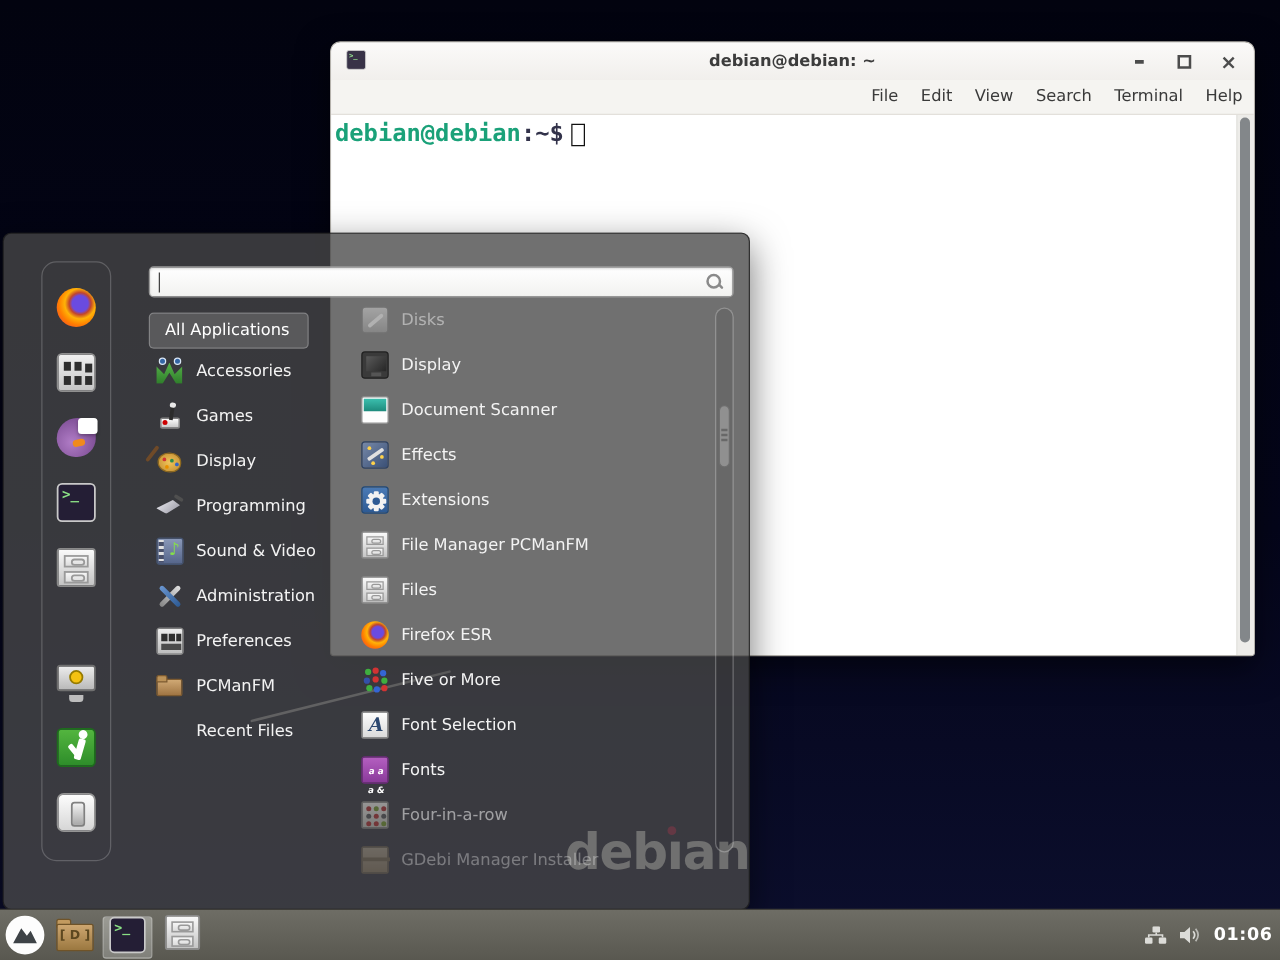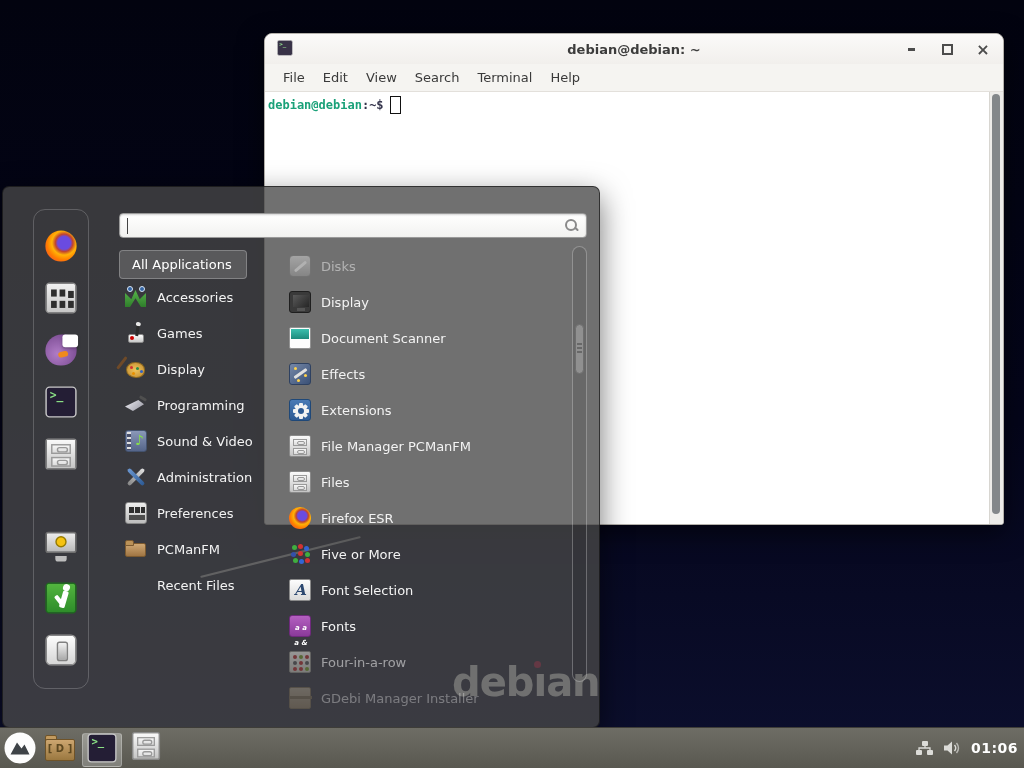--- a/index.html
+++ b/index.html
@@ -22,24 +22,24 @@
   #term-titlebar{position:absolute;left:0;top:0;right:0;height:30px;display:flex;align-items:center;
     background:linear-gradient(#fbfaf9,#f1efec);border-bottom:1px solid #dcd9d4;border-radius:8px 8px 0 0;}
   #term-title{position:absolute;left:0;right:0;text-align:center;font-size:13px;font-weight:bold;color:#3c3c3c;}
   #term-app-mini{position:absolute;left:12px;top:6px;transform:scale(.72);transform-origin:left top;opacity:.9;}
   .win-buttons{position:absolute;right:8px;top:0;height:30px;display:flex;align-items:center;gap:12px;}
   .wbtn{width:24px;height:20px;display:flex;align-items:center;justify-content:center;border-radius:3px;}
   .glyph-min{width:7px;height:3px;background:#4c4c4c;}
   .glyph-max{width:7px;height:7px;border:2px solid #4c4c4c;}
   .glyph-close::before{content:'\00d7';font-size:16px;font-weight:bold;color:#4c4c4c;line-height:1;}
   #term-menubar{position:absolute;left:0;top:30px;right:0;height:27px;display:flex;align-items:center;
-    padding-left:9px;background:#f5f4f1;border-bottom:1px solid #e3e0db;}
+    padding-left:20px;background:#f5f4f1;border-bottom:1px solid #e3e0db;justify-content:flex-end;}
   .mbitem{padding:3px 9px;font-size:13px;color:#3a3a3a;border-radius:3px;}
   #term-body{position:absolute;left:0;top:58px;right:13px;bottom:0;background:#ffffff;
-    font-family:"DejaVu Sans Mono","Liberation Mono",monospace;font-size:12px;font-weight:bold;
+    font-family:"DejaVu Sans Mono","Liberation Mono",monospace;font-size:19px;font-weight:bold;
     padding:4px 12px 0 3px;border-radius:0 0 0 3px;}
   #prompt-user{color:#1aa179;}
   #prompt-path{color:#32324a;}
   #term-caret{display:inline-block;width:9px;height:16px;border:1.5px solid #111;margin-left:6px;vertical-align:middle;}
   #term-scrollbar{position:absolute;right:0;top:58px;bottom:0;width:13px;background:#edece9;
     border-left:1px solid #d8d6d1;border-radius:0 0 2px 0;}
   #term-scroll-thumb{position:absolute;left:2px;top:2px;width:8px;height:calc(100% - 12px);
     background:#83878a;border-radius:4px;}
 
   
@@ -63,21 +63,21 @@
   .search-caret{position:absolute;left:7px;top:4px;width:1px;height:16px;background:#444;}
   .magnifier{position:absolute;right:9px;top:5px;width:8px;height:8px;border:2px solid #8a8a8a;border-radius:50%;}
   .magnifier::after{content:'';position:absolute;left:7px;top:7px;width:5px;height:2px;background:#8a8a8a;
     transform:rotate(45deg);border-radius:1px;}
 
   #all-apps-btn{position:absolute;left:116px;top:63px;width:128px;height:29px;box-sizing:border-box;
     background:rgba(165,165,165,.30);border:1px solid rgba(255,255,255,.25);border-radius:4px;
     color:#ffffff;font-size:13px;display:flex;align-items:center;padding-left:12px;}
 
   #category-list{position:absolute;left:116px;top:92px;width:162px;}
-  #app-list{position:absolute;left:280px;top:61px;width:288px;}
+  #app-list{position:absolute;left:280px;top:51px;width:288px;}
   .mrow{display:flex;align-items:center;height:36px;padding:0 6px;gap:10px;border-radius:4px;
     color:#f3f3f3;font-size:13px;box-sizing:border-box;}
   .mlabel{white-space:nowrap;overflow:hidden;}
   .ic.spacer{background:none!important;border:none!important;}
 
   #menu-scrollbar{position:absolute;left:569px;top:59px;width:15px;height:436px;box-sizing:border-box;
     border:1px solid rgba(255,255,255,.28);border-radius:8px;background:rgba(0,0,0,.07);}
   #menu-scroll-thumb{position:absolute;left:2px;top:77px;width:9px;height:50px;background:#909090;
     border-radius:5px;border:1px solid #6e6e6e;box-sizing:border-box;}
   #menu-scroll-thumb::before{content:'';position:absolute;left:1px;top:18px;width:5px;height:2px;background:#686868;

